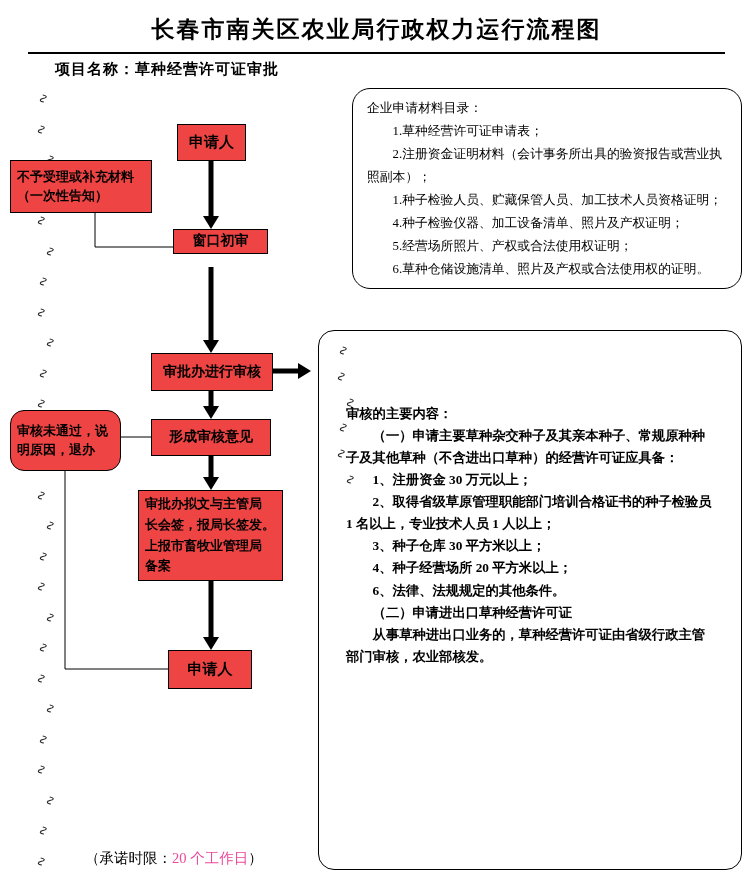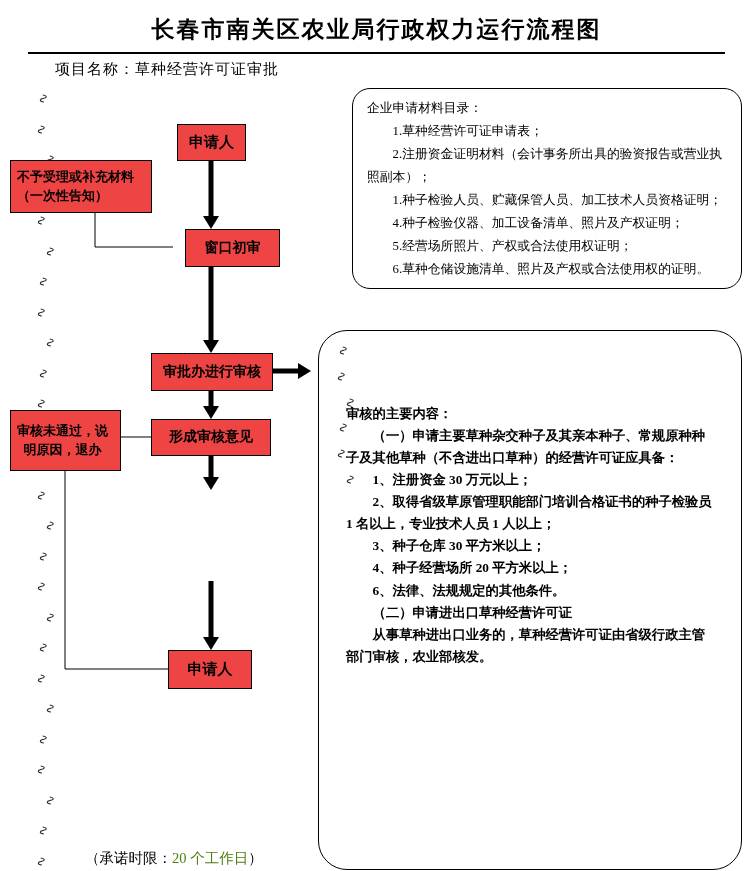--- a/index.html
+++ b/index.html
@@ -14,21 +14,21 @@
     position:absolute; top:14px; left:0; right:0;
     text-align:center; font-size:23px; font-weight:bold; letter-spacing:2px;
     margin:0; z-index:3;
   }
   .title-rule {
     position:absolute; top:52px; left:28px; width:697px;
     border-top:2px solid #000; z-index:3;
   }
   .project {
     position:absolute; top:60px; left:55px;
-    font-size:15px; font-weight:normal; letter-spacing:1px; z-index:3;text-align:right;
+    font-size:15px; font-weight:bold; letter-spacing:1px; z-index:3;text-align:right;
   }
   
   .squiggle-col { position:absolute; display:flex; flex-direction:column;
     justify-content:space-between; align-items:flex-start; }
   #left-squiggles  { left:36px;  top:92px;  height:776px; width:26px; z-index:1; }
   #mid-squiggles   { left:336px; top:344px; height:142px; width:20px; z-index:5; }
   .sq { display:inline-block; transform:rotate(90deg); font-size:13px; line-height:1;
         color:#222; font-family:"DejaVu Sans",sans-serif; }
   .sq:nth-child(3n)   { margin-left:9px; }
   .sq:nth-child(3n+1) { margin-left:2px; }
@@ -38,41 +38,41 @@
   .node {
     position:absolute; box-sizing:border-box;
     border:1px solid #000; background:#ef4444;
     display:flex; align-items:center; justify-content:center;
     text-align:center; font-weight:bold; font-size:14px; line-height:1.45;
     white-space:pre-line; z-index:3;
   }
   .node.left { justify-content:flex-start; text-align:left; padding:4px 6px; }
   #node-applicant-top    { left:177px; top:124px; width:69px;  height:37px; font-size:15px; }
   #node-reject           { left:10px;  top:160px; width:142px; height:53px; font-size:13px; }
-  #node-window-review    { left:173px; top:229px; width:95px;  height:38px;margin-left:12px; }
+  #node-window-review    { left:173px; top:229px; width:95px;  height:25px; }
   #node-approval-review  { left:151px; top:353px; width:122px; height:38px; }
   #node-form-opinion     { left:151px; top:419px; width:120px; height:37px; }
-  #node-review-failed    { left:10px;  top:410px; width:111px; height:61px; font-size:13px; border-radius:0;text-align:center; }
+  #node-review-failed    { left:10px;  top:410px; width:111px; height:61px; font-size:13px; border-radius:14px; }
   #node-draft-sign       { left:138px; top:490px; width:145px; height:91px; font-size:13px; line-height:1.6; }
   #node-applicant-bottom { left:168px; top:650px; width:84px;  height:39px; font-size:15px; }
   
   .callout {
     position:absolute; box-sizing:border-box;
     border:1px solid #000; background:#fff; z-index:3;
   }
   #materials-callout {
     left:352px; top:88px; width:390px; height:201px;
     border-radius:18px; padding:8px 12px 1px 14px;
     font-size:12.8px; line-height:1.8;
   }
   #materials-callout .callout-title { text-indent:0; }
   .materials-item { text-indent:2em; }
   #review-callout {
     left:318px; top:330px; width:424px; height:540px;
-    border-radius:29px; padding:72px 26px 12px 27px;
+    border-radius:16px; padding:72px 26px 12px 27px;
     font-size:13.3px; line-height:1.66; font-weight:bold;
   }
   #review-callout .callout-title { text-indent:0; margin:0; }
   .review-para { margin:0; text-indent:2em; }
   
   .promise { position:absolute; left:85px; top:849px; font-size:14.5px; z-index:3; }
 </style>
 </head>
 <body>
 
@@ -156,20 +156,24 @@
   </svg>
 
   <div class="node" id="node-applicant-top">申请人</div>
   <div class="node left" id="node-reject">不予受理或补充材料
 （一次性告知）</div>
   <div class="node" id="node-window-review">窗口初审</div>
   <div class="node" id="node-approval-review">审批办进行审核</div>
   <div class="node" id="node-form-opinion">形成审核意见</div>
   <div class="node left" id="node-review-failed">审核未通过，说
 明原因，退办</div>
+  <div class="node left" id="node-draft-sign">审批办拟文与主管局
+长会签，报局长签发。
+上报市畜牧业管理局
+备案</div>
   <div class="node" id="node-applicant-bottom">申请人</div>
 
   <div class="callout" id="materials-callout">
     <div class="callout-title">企业申请材料目录：</div>
     <div class="materials-item">1.草种经营许可证申请表；</div>
     <div class="materials-item">2.注册资金证明材料（会计事务所出具的验资报告或营业执照副本）；</div>
     <div class="materials-item">1.种子检验人员、贮藏保管人员、加工技术人员资格证明；</div>
     <div class="materials-item">4.种子检验仪器、加工设备清单、照片及产权证明；</div>
     <div class="materials-item">5.经营场所照片、产权或合法使用权证明；</div>
     <div class="materials-item">6.草种仓储设施清单、照片及产权或合法使用权的证明。</div>
@@ -180,15 +184,15 @@
     <p class="review-para">（一）申请主要草种杂交种子及其亲本种子、常规原种种子及其他草种（不含进出口草种）的经营许可证应具备：</p>
     <p class="review-para">1、注册资金 30 万元以上；</p>
     <p class="review-para">2、取得省级草原管理职能部门培训合格证书的种子检验员 1 名以上，专业技术人员 1 人以上；</p>
     <p class="review-para">3、种子仓库 30 平方米以上；</p>
     <p class="review-para">4、种子经营场所 20 平方米以上；</p>
     <p class="review-para">6、法律、法规规定的其他条件。</p>
     <p class="review-para">（二）申请进出口草种经营许可证</p>
     <p class="review-para">从事草种进出口业务的，草种经营许可证由省级行政主管部门审核，农业部核发。</p>
   </div>
 
-  <div class="promise"><span>（承诺时限：</span><span style="color: #4d7c0f; margin-top: 32px;">20 个工作日</span><span>）</span></div>
+  <div class="promise"><span>（承诺时限：</span><span style="color: #ec4899; margin-top: 32px;">20 个工作日</span><span>）</span></div>
 
 </div>
 
 </body></html>

